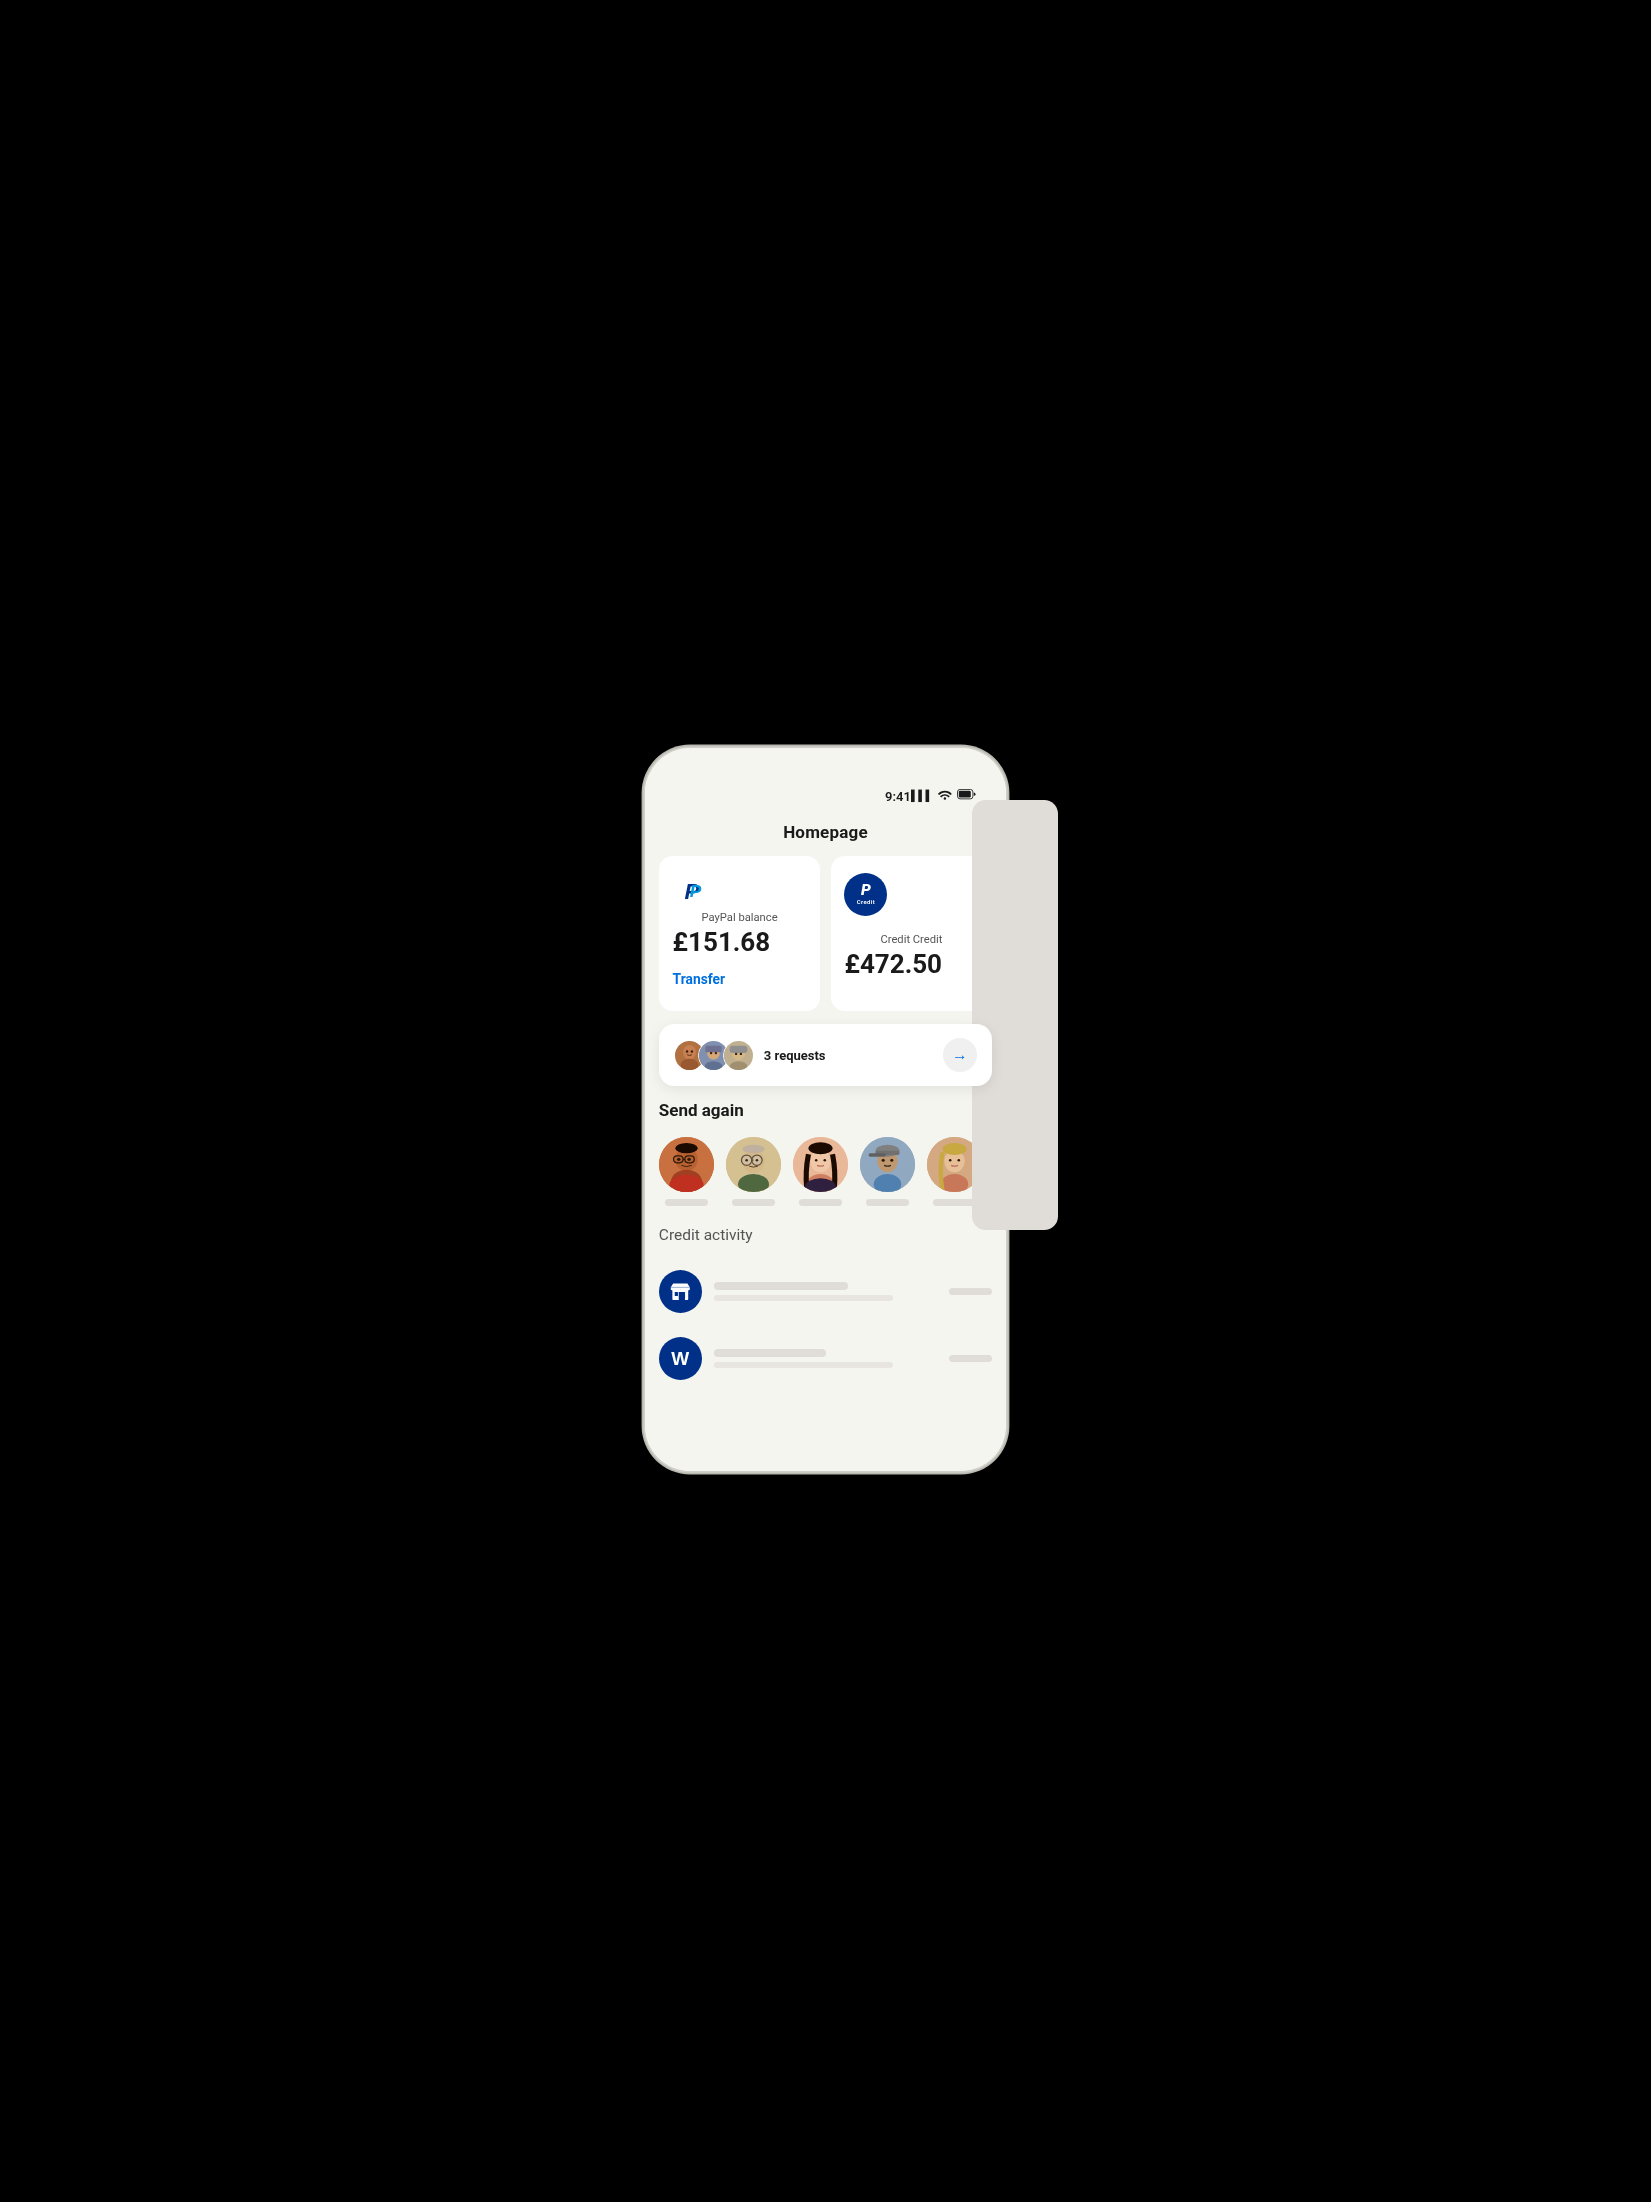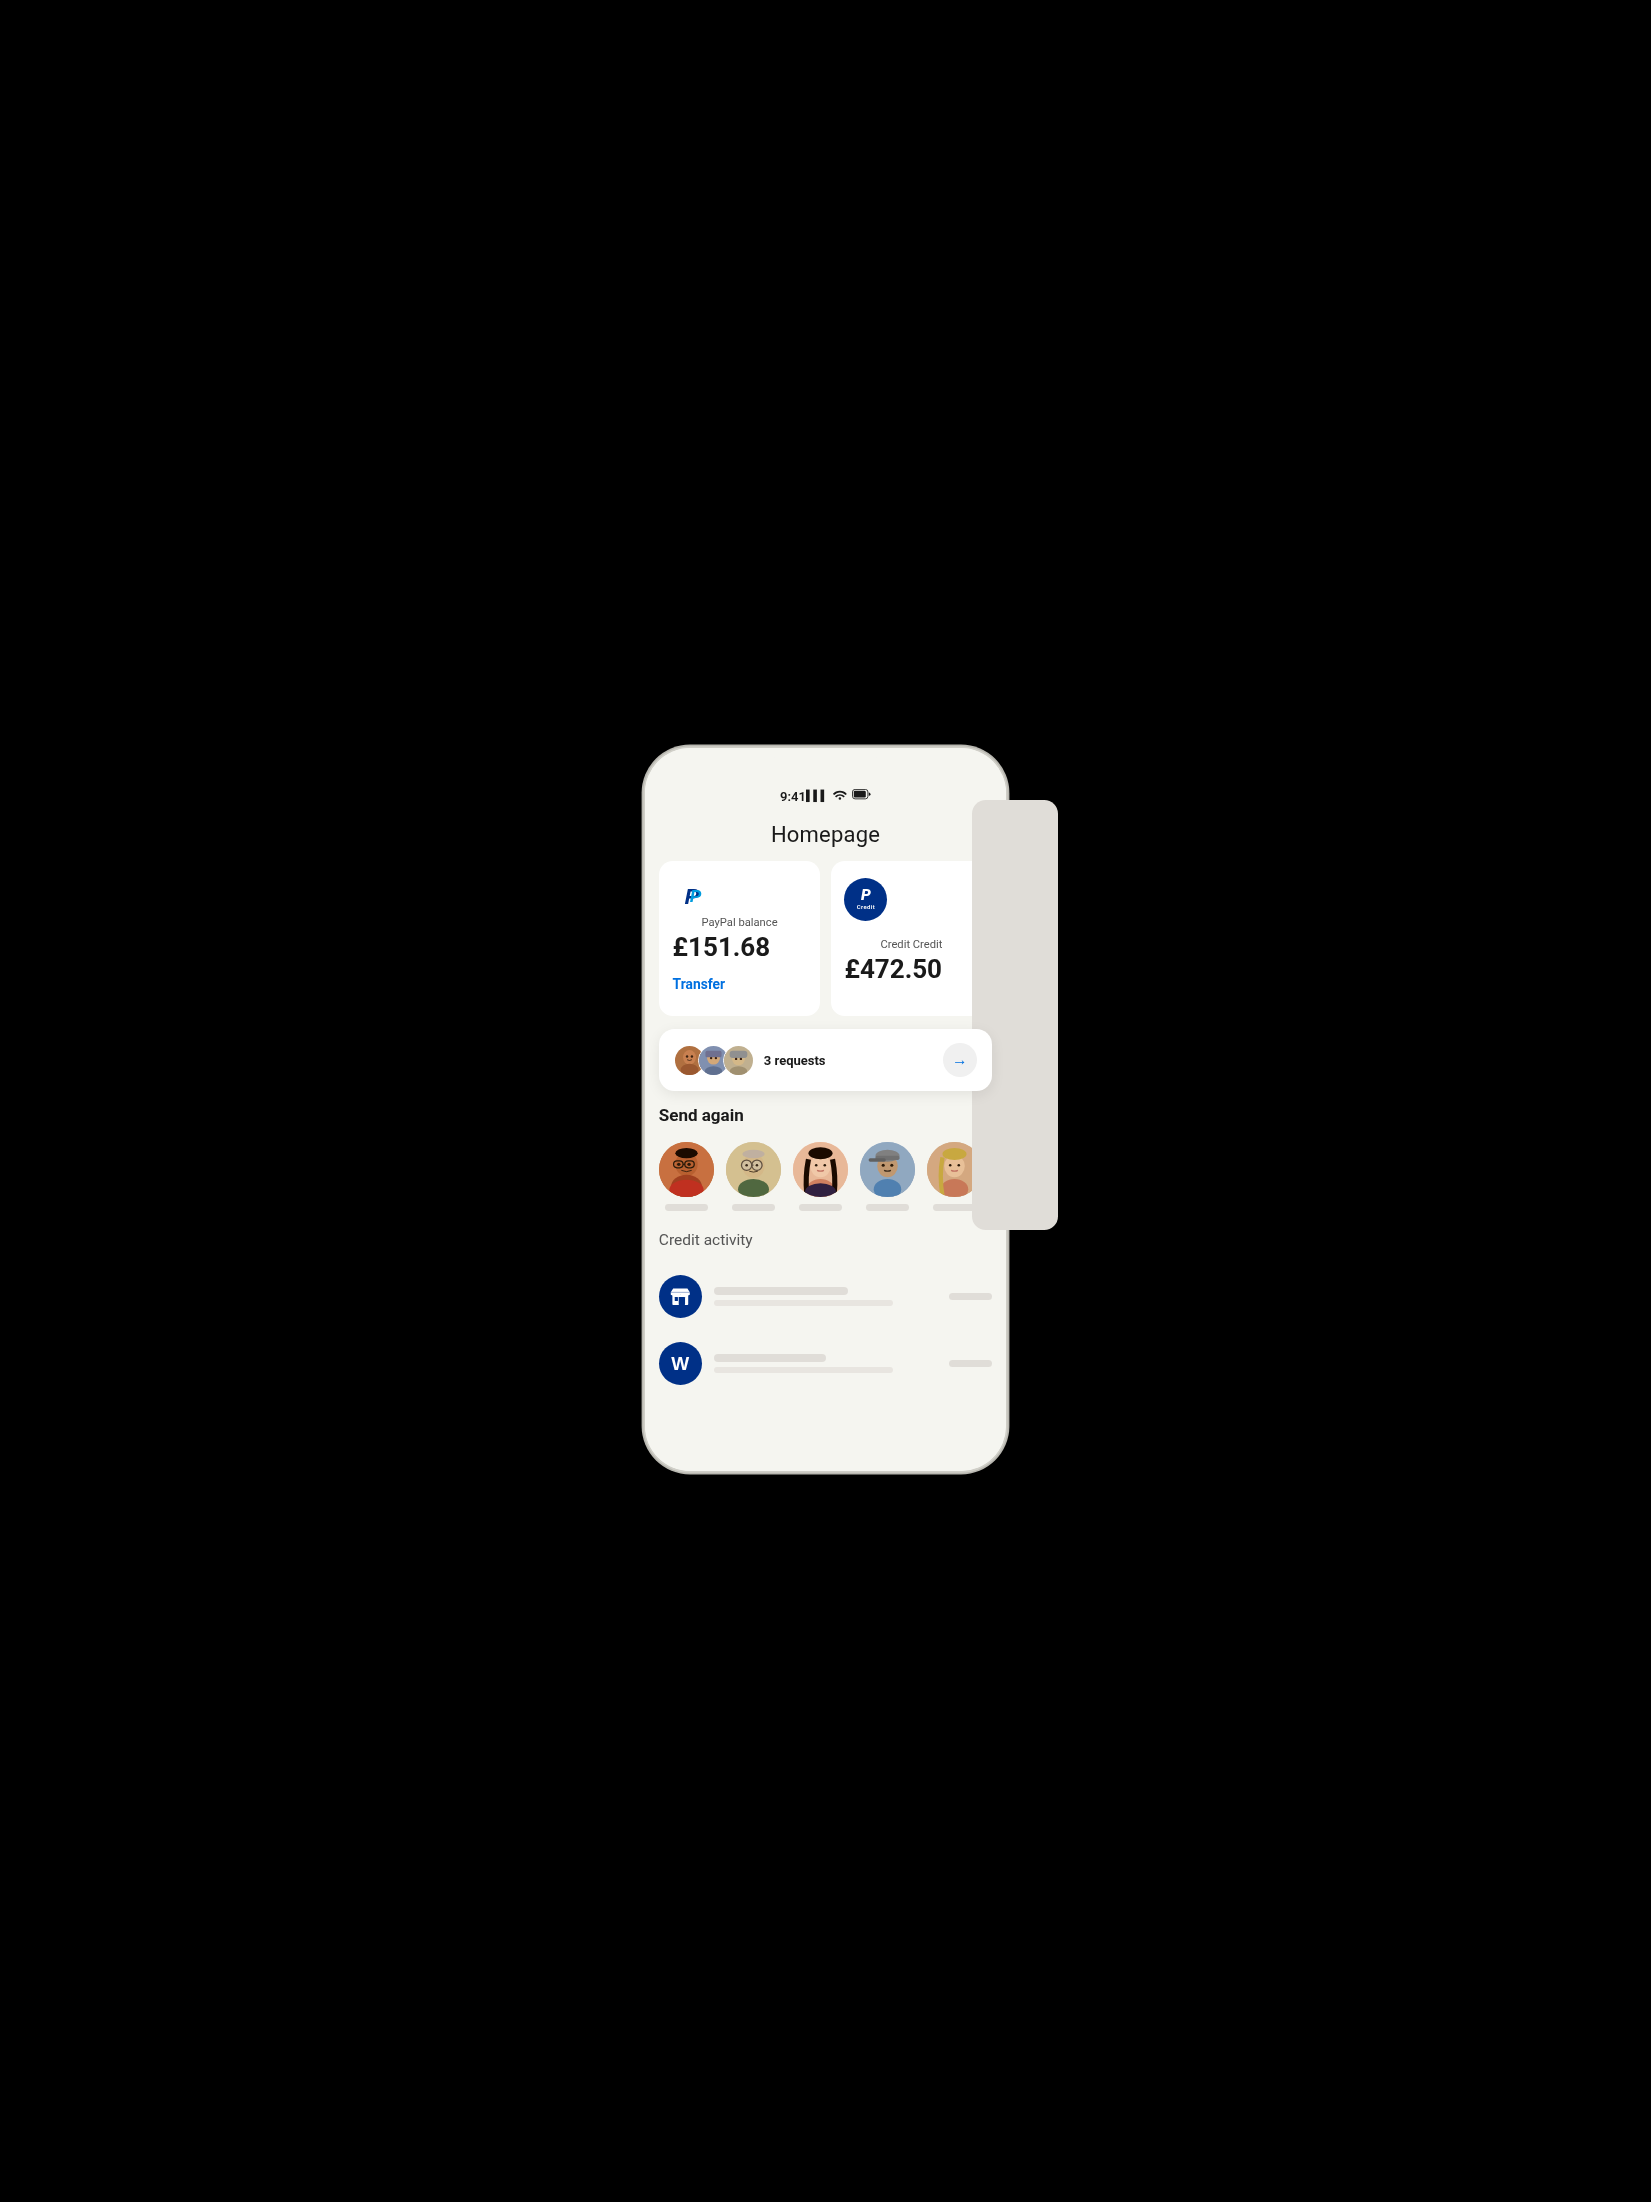--- a/index.html
+++ b/index.html
@@ -44,22 +44,22 @@
       display: flex;
       flex-direction: column;
     }
 
     
     .status-bar {
       height: 38px;
       background: #f5f5f0;
       display: flex;
       align-items: center;
-      padding: 0 3px;
-      justify-content: center;
+      padding: 0 30px;
+      justify-content: flex-end;
       flex-shrink: 0;
     }
 
     .status-time {
       font-size: 13px;
       font-weight: 600;
       color: #1a1a1a;
     }
 
     .status-icons {
@@ -70,22 +70,22 @@
 
     
     .page-title-bar {
       background: #f5f5f0;
       padding: 6.9px 17px 13.8px;
       text-align: center;
       flex-shrink: 0;
     }
 
     .page-title {
-      font-size: 22px;
-      font-weight: 400;
+      font-size: 17px;
+      font-weight: 700;
       color: #1a1a1a;
       letter-spacing: 0.2px;
     }
 
     
     .scroll-content {
       flex: 1;
       overflow-y: auto;
       overflow-x: hidden;
       padding: 0 13.8px 20.6px;

